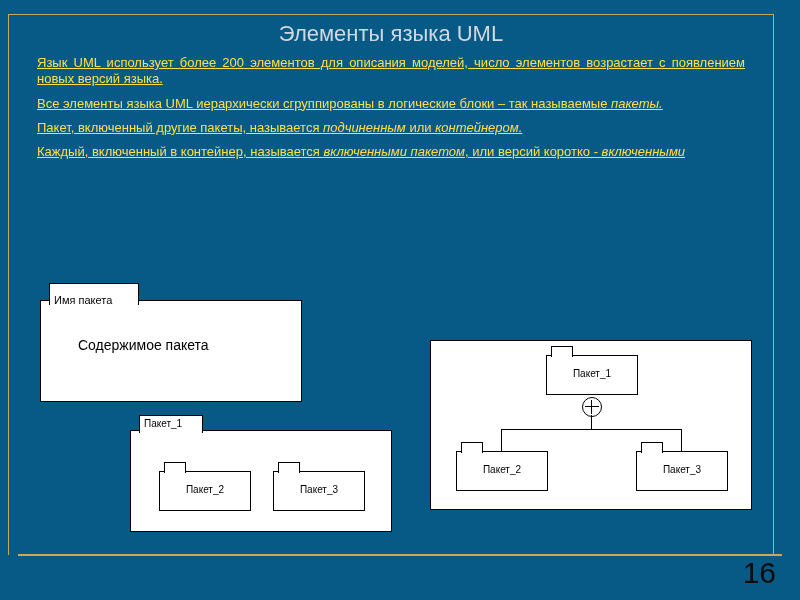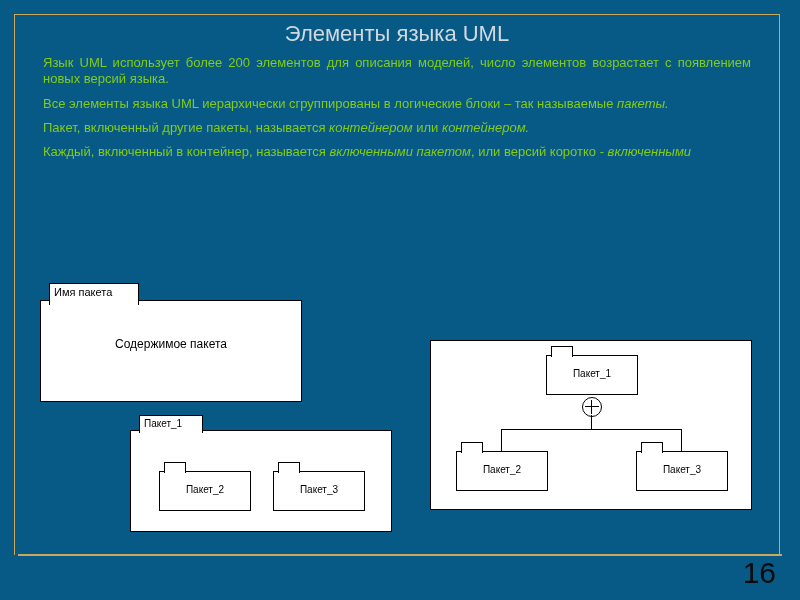--- a/index.html
+++ b/index.html
@@ -7,38 +7,39 @@
     padding: 0;
     width: 800px;
     height: 600px;
     background: #075a86;
     font-family: Arial, sans-serif;
     position: relative;
     overflow: hidden;
   }
   .frame {
     position: absolute;
-    left: 14px;
+    left: 8px;
     top: 14px;
     width: 764px;
     height: 540px;
     border: 1px solid #c9a85a;
     border-bottom: none;
   }
   .title {
     color: #d0d9e0;
     font-size: 22px;
     text-align: center;
     margin-top: 6px;
   }
   .content {
     padding: 8px 28px 0 28px;
-    color: #84cc16;
+    color: #fde047;
     font-size: 13px;
     line-height: 1.25;
+    text-decoration: underline;
   }
   .content p {
     margin: 0 0 8px 0;
     text-align: justify;
   }
   .italic { font-style: italic; }
   .page-number {
     position: absolute;
     right: 24px;
     bottom: 10px;
@@ -77,28 +78,29 @@
     position: absolute;
     left: 8px;
     top: -18px;
     width: 90px;
     height: 22px;
     background: #fff;
     border: 1px solid #000;
     border-bottom: none;
     font-size: 11px;
     color: #000;
-    padding: 2px 4px;
+    padding: 10px 4px;
     box-sizing: border-box;
   }
   .d1 .body-text {
     color: #000;
-    font-size: 12px;
-    text-align: center;
+    font-size: 14px;
+    text-align: left;
     margin-top: 36px;
+    margin-left: 37px;
   }
 
   
   .d2 {
     position: absolute;
     left: 90px;
     top: 130px;
     width: 260px;
     height: 100px;
     background: #fff;
@@ -184,21 +186,21 @@
   }
 </style>
 </head>
 <body>
 
 <div class="frame">
   <div class="title">Элементы языка UML</div>
   <div class="content">
     <p>Язык UML использует более 200 элементов для описания моделей, число элементов возрастает с появлением новых версий языка.</p>
     <p><span>Все элементы языка UML иерархически сгруппированы в логические блоки – так называемые </span><span class="italic">пакеты.</span></p>
-    <p><span>Пакет, включенный другие пакеты, называется </span><span class="italic">контейнером</span><span> или </span><span class="italic">контейнером.</span></p>
+    <p><span>Пакет, включенный другие пакеты, называется </span><span class="italic">подчиненным</span><span> или </span><span class="italic">контейнером.</span></p>
     <p><span>Каждый, включенный в контейнер, называется </span><span class="italic">включенными пакетом</span><span>, или версий коротко - </span><span class="italic">включенными</span></p>
   </div>
 </div>
 
 <div class="diag-area">
 
   <div class="d1">
     <div class="tab">Имя пакета</div>
     <div class="body-text">Содержимое пакета</div>
   </div>

